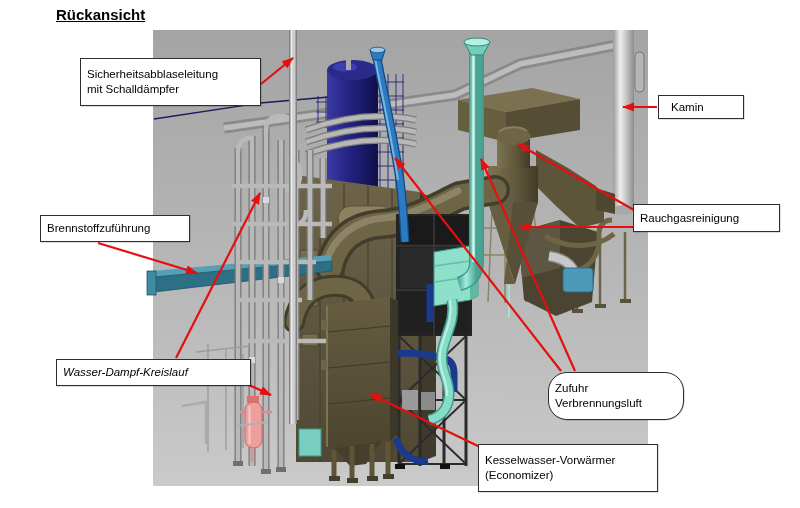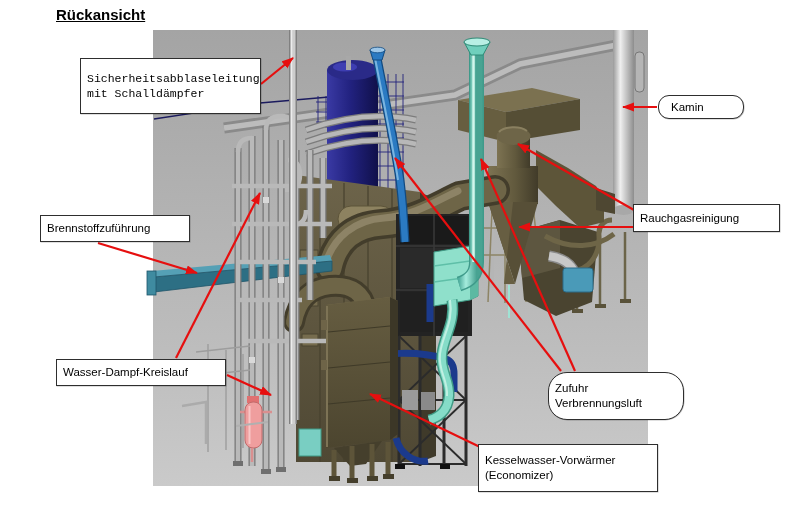--- a/index.html
+++ b/index.html
@@ -4,25 +4,25 @@
 <style>
   html,body{margin:0;padding:0;background:#fff;}
   .stage{position:relative;width:800px;height:508px;background:#fff;overflow:hidden;
          font-family:"Liberation Sans","DejaVu Sans",sans-serif;}
   .scene-svg{position:absolute;left:0;top:0;}
   .page-title{position:absolute;left:56px;top:6px;font-size:15px;font-weight:bold;color:#000;text-decoration:underline;}
   .callout{position:absolute;background:#fff;border:1px solid #2e2e2e;box-sizing:border-box;
            display:flex;flex-direction:column;justify-content:center;
            font-size:11.5px;line-height:15px;color:#000;white-space:pre-line;
            padding:3px 6px;box-shadow:0.5px 0.5px 0 rgba(0,0,0,.25);}
-  #cl-safety {left:80px; top:58px; width:181px;height:56px;font-family:Liberation Mono, monospace;}
-  #cl-kamin  {left:658px;top:95px; width:86px; height:24px;padding-left:12px;border-radius:11px;}
+  #cl-safety {left:80px; top:58px; width:181px;height:48px;}
+  #cl-kamin  {left:658px;top:95px; width:86px; height:24px;padding-left:12px;}
   #cl-brenn  {left:40px; top:215px;width:150px;height:27px;}
   #cl-rauch  {left:633px;top:204px;width:147px;height:28px;}
-  #cl-wasser {left:56px; top:359px;width:170px;height:27px;}
+  #cl-wasser {left:56px; top:359px;width:195px;height:27px;font-style:italic;}
   #cl-zufuhr {left:548px;top:372px;width:136px;height:48px;border-radius:19px;}
   #cl-kessel {left:478px;top:444px;width:180px;height:48px;}
 </style>
 </head>
 <body>
 
 <div class="stage">
 
 <svg class="scene-svg" width="800" height="508" viewBox="0 0 800 508">
   <defs>

